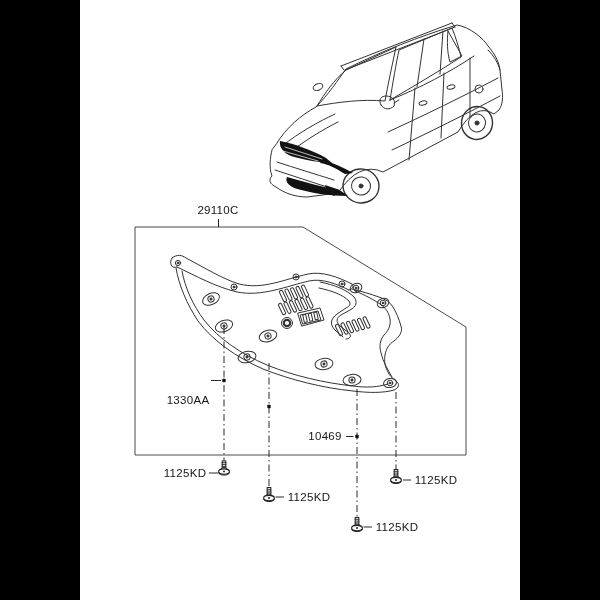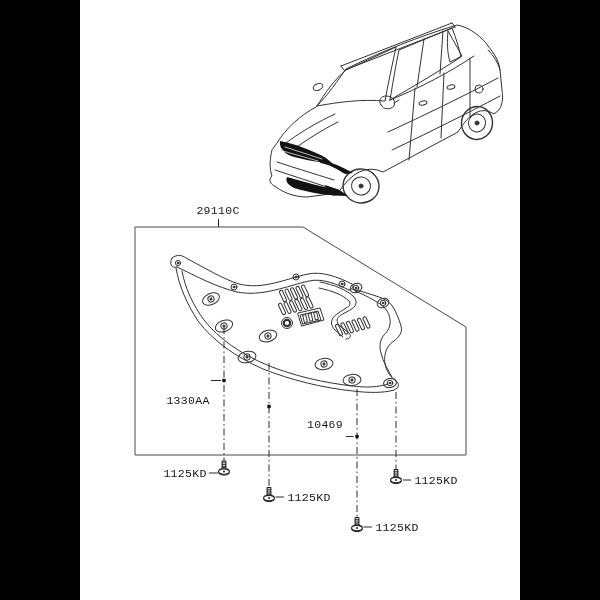--- a/index.html
+++ b/index.html
@@ -7,21 +7,21 @@
     width:600px;height:600px;background:#000;position:relative;overflow:hidden;
     font-family:"Liberation Sans",sans-serif;
   }
   .paper{
     position:absolute;left:80px;top:0;width:440px;height:600px;background:#ffffff;
   }
   svg.art{position:absolute;left:0;top:0;width:600px;height:600px;}
   .label{
     position:absolute;transform:translate(-50%,-50%);
     font-size:11.5px;letter-spacing:.3px;color:#161616;white-space:nowrap;
-    font-family:Liberation Mono, monospace;
+    font-family:Liberation Sans, sans-serif;
   }
 </style>
 </head>
 <body>
 
 <div class="paper"></div>
 
 <svg class="art" viewBox="0 0 600 600">
   <defs>
     <g id="screwsym">
@@ -203,17 +203,17 @@
   <g>
       <use href="#screwsym" transform="translate(357,517.5)"></use>
     </g>
   <g>
       <use href="#screwsym" transform="translate(396,469.5)"></use>
     </g>
 </svg>
 
 <span class="label" style="left:218px;top:210px">29110C</span>
 <span class="label" style="left:188px;top:400px">1330AA</span>
-<span class="label" style="left:325px;top:424px">10469</span>
+<span class="label" style="left:325px;top:436px">10469</span>
 <span class="label" style="left:185px;top:473px">1125KD</span>
 <span class="label" style="left:309px;top:497px">1125KD</span>
 <span class="label" style="left:397px;top:527px">1125KD</span>
 <span class="label" style="left:436px;top:480px">1125KD</span>
 
 </body></html>

